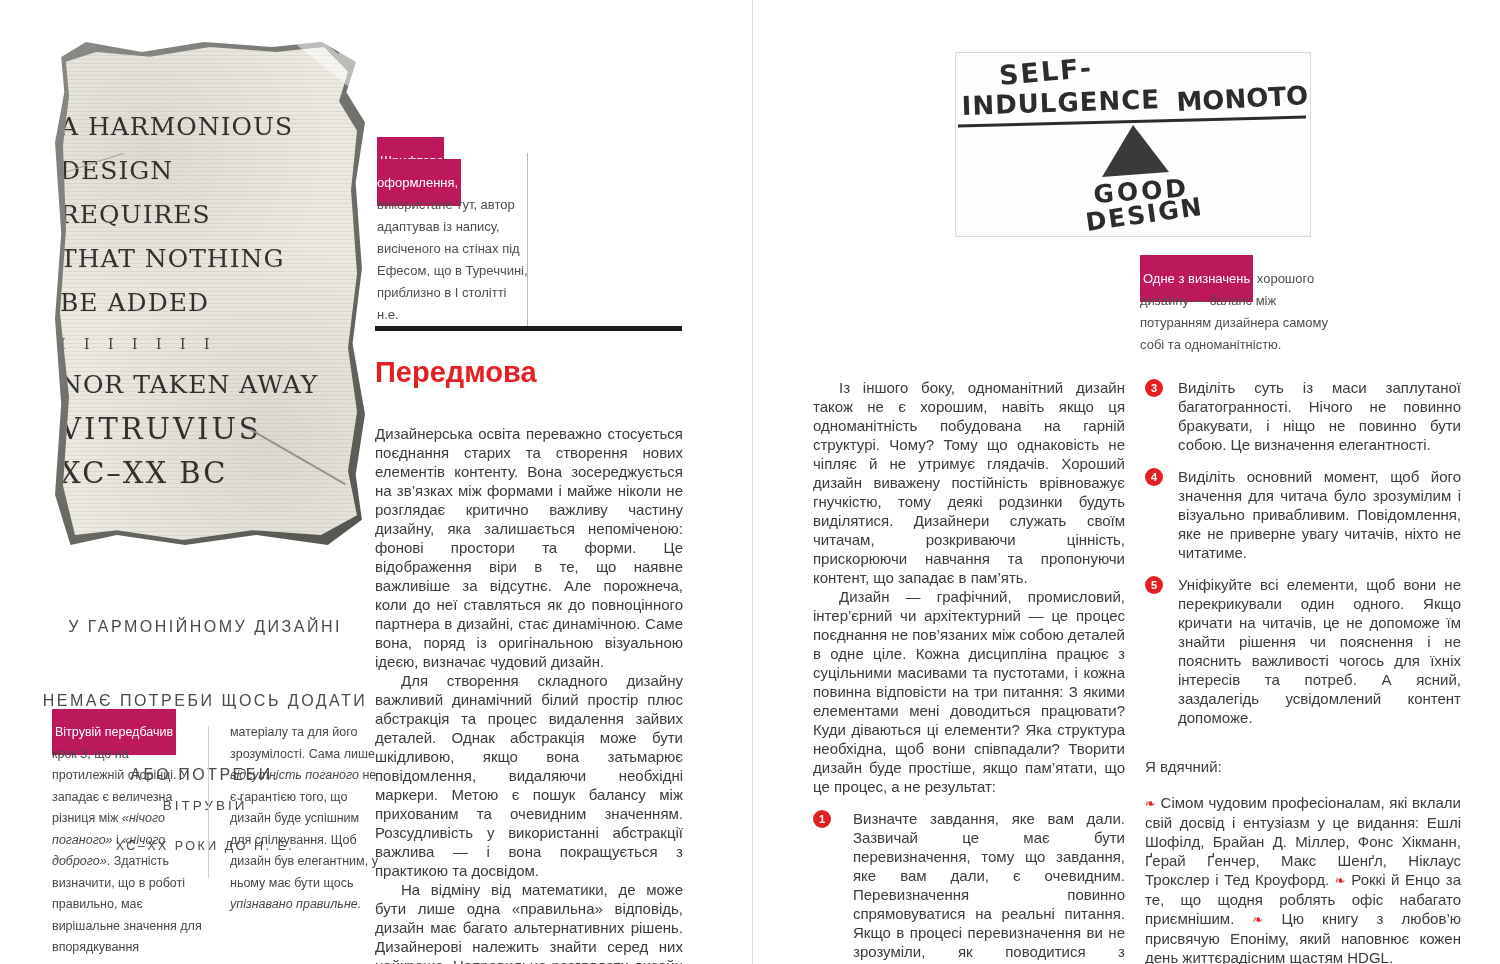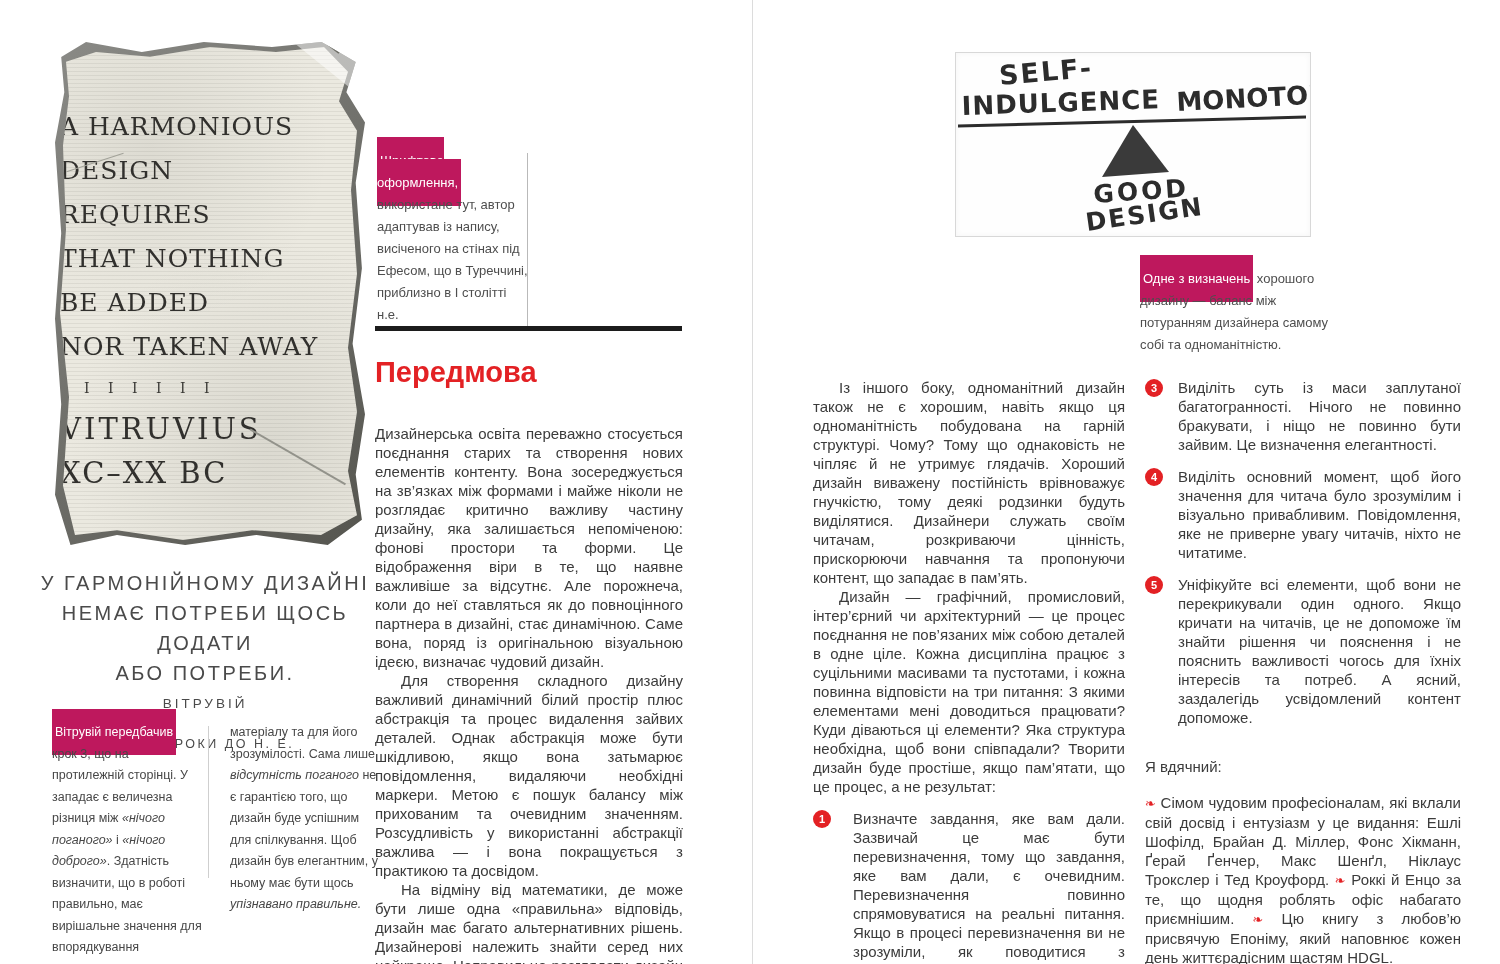--- a/index.html
+++ b/index.html
@@ -30,21 +30,21 @@
   .crack2 { position:absolute; left:10px; top:120px; width:60px; height:1px;
     background:#a2a299; transform:rotate(-18deg); }
   .t-line { font-family:"DejaVu Serif", serif; color:#31302d; line-height:44px; }
   .t-main { font-size:25px; letter-spacing:1px; }
   .t-ticks { font-size:14px; letter-spacing:7px; line-height:38px; color:#3a3935; }
   .t-name { font-size:29px; letter-spacing:3px; }
   .t-date { font-size:29px; letter-spacing:2px; }
 
   
   .quote { position:absolute; left:38px; top:568px; width:334px; text-align:center; color:#4a4a4a; }
-  .q-line { font-size:20px; letter-spacing:2.5px; line-height:30px; }
+  .q-line { font-size:16px; letter-spacing:2.5px; line-height:30px;margin-top:44px; }
   .q-author { font-size:13.5px; letter-spacing:3px; margin-top:8px; }
   .q-date { font-size:12.5px; letter-spacing:2.5px; margin-top:26px; }
 
   
   .note { font-size:12.5px; line-height:21.5px; color:#474747; }
   .note em { font-style:italic; }
   .note-col1 { position:absolute; left:52px; top:722px; width:150px; }
   .note-col2 { position:absolute; left:230px; top:722px; width:152px; }
   .note-divider { position:absolute; left:208px; top:726px; width:1px; height:152px; background:#cfcfcf; }
   .lead { background:#be185d; color:#ffffff; padding:16px 3px; }
@@ -91,22 +91,22 @@
 
   <section>
 
     <div class="tablet">
       <div class="tablet-inner">
         <div class="t-line t-main">A HARMONIOUS</div>
         <div class="t-line t-main">DESIGN</div>
         <div class="t-line t-main">REQUIRES</div>
         <div class="t-line t-main">THAT NOTHING</div>
         <div class="t-line t-main">BE ADDED</div>
+        <div class="t-line t-ticks">I I I I I I I</div>
         <div class="t-line t-main">NOR TAKEN AWAY</div>
-        <div class="t-line t-ticks">I I I I I I I</div>
         <div class="t-line t-name">VITRUVIUS</div>
         <div class="t-line t-date">XC–XX BC</div>
       </div>
       <div class="fold-face"></div>
       <div class="fold-line"></div>
       <div class="crack1"></div>
       <div class="crack2"></div>
     </div>
 
     <div class="quote">
@@ -159,21 +159,21 @@
       <div class="list-item">
         <span class="num-circle">1</span>
         <p class="li-text">Визначте завдання, яке вам дали. Зазвичай це має бути перевизначення, тому що завдання, яке вам дали, є очевидним. Перевизначення повинно спрямовуватися на реальні питання. Якщо в процесі перевизначення ви не зрозуміли, як поводитися з матеріалом, то ви не перевизначили проблему достатньо точно.</p>
       </div>
 
     </div>
 
     <div class="rcol rcol2">
       <div class="list-item" style="margin-top:0">
         <span class="num-circle">3</span>
-        <p class="li-text">Виділіть суть із маси заплутаної багатогранності. Нічого не повинно бракувати, і ніщо не повинно бути зайвим. Це визначення елегантності.</p>
+        <p class="li-text">Виділіть суть із маси заплутаної багатогранності. Нічого не повинно бракувати, і ніщо не повинно бути собою. Це визначення елегантності.</p>
       </div>
       <div class="list-item">
         <span class="num-circle">4</span>
         <p class="li-text">Виділіть основний момент, щоб його значення для читача було зрозумілим і візуально привабливим. Повідомлення, яке не приверне увагу читачів, ніхто не читатиме.</p>
       </div>
       <div class="list-item">
         <span class="num-circle">5</span>
         <p class="li-text">Уніфікуйте всі елементи, щоб вони не перекрикували один одного. Якщо кричати на читачів, це не допоможе їм знайти рішення чи пояснення і не пояснить важливості чогось для їхніх інтересів та потреб. А ясний, заздалегідь усвідомлений контент допоможе.</p>
       </div>
 

